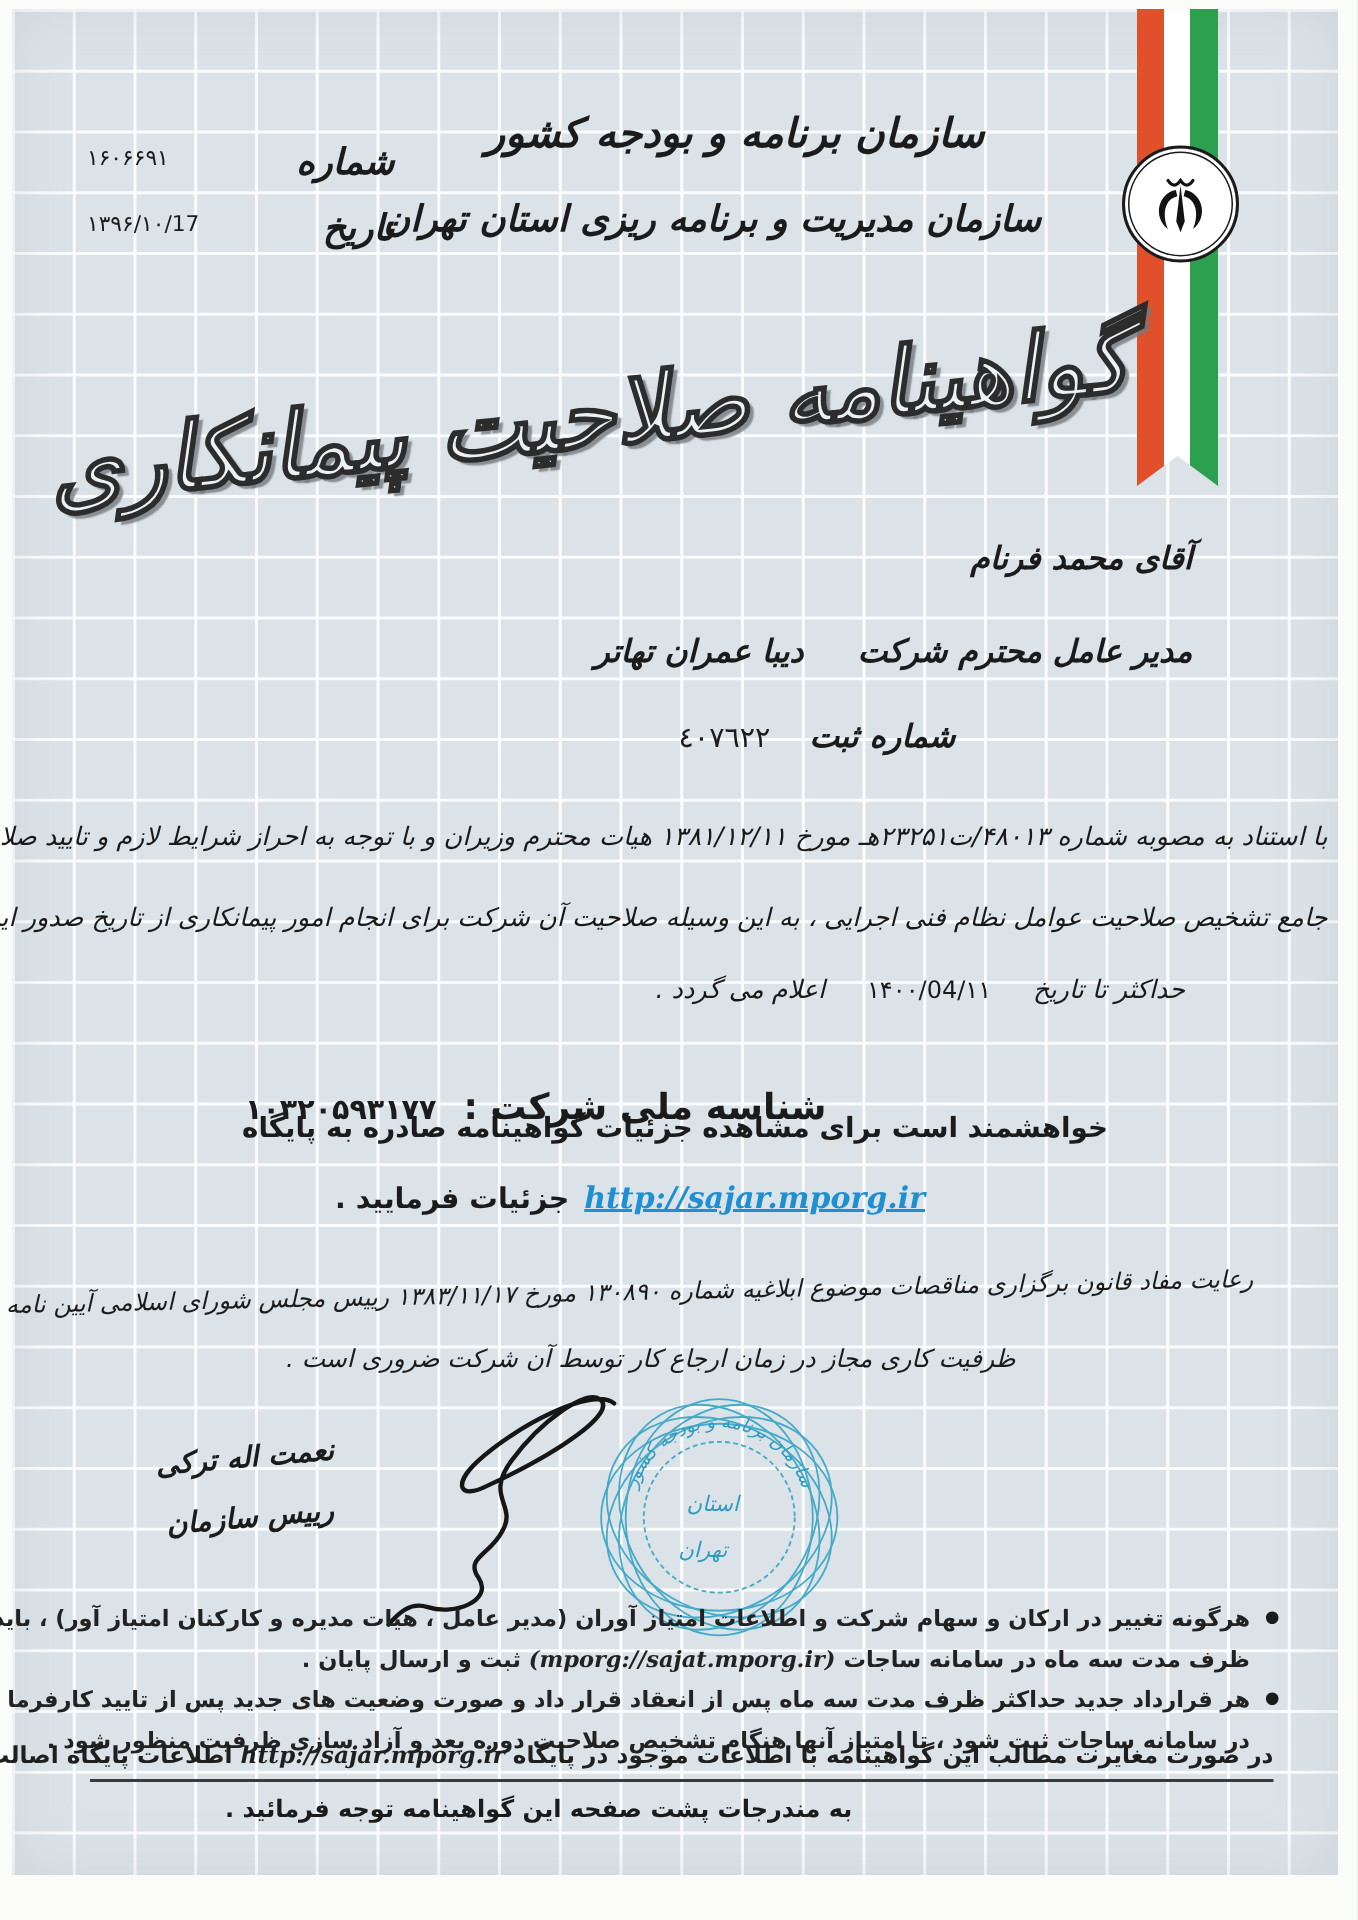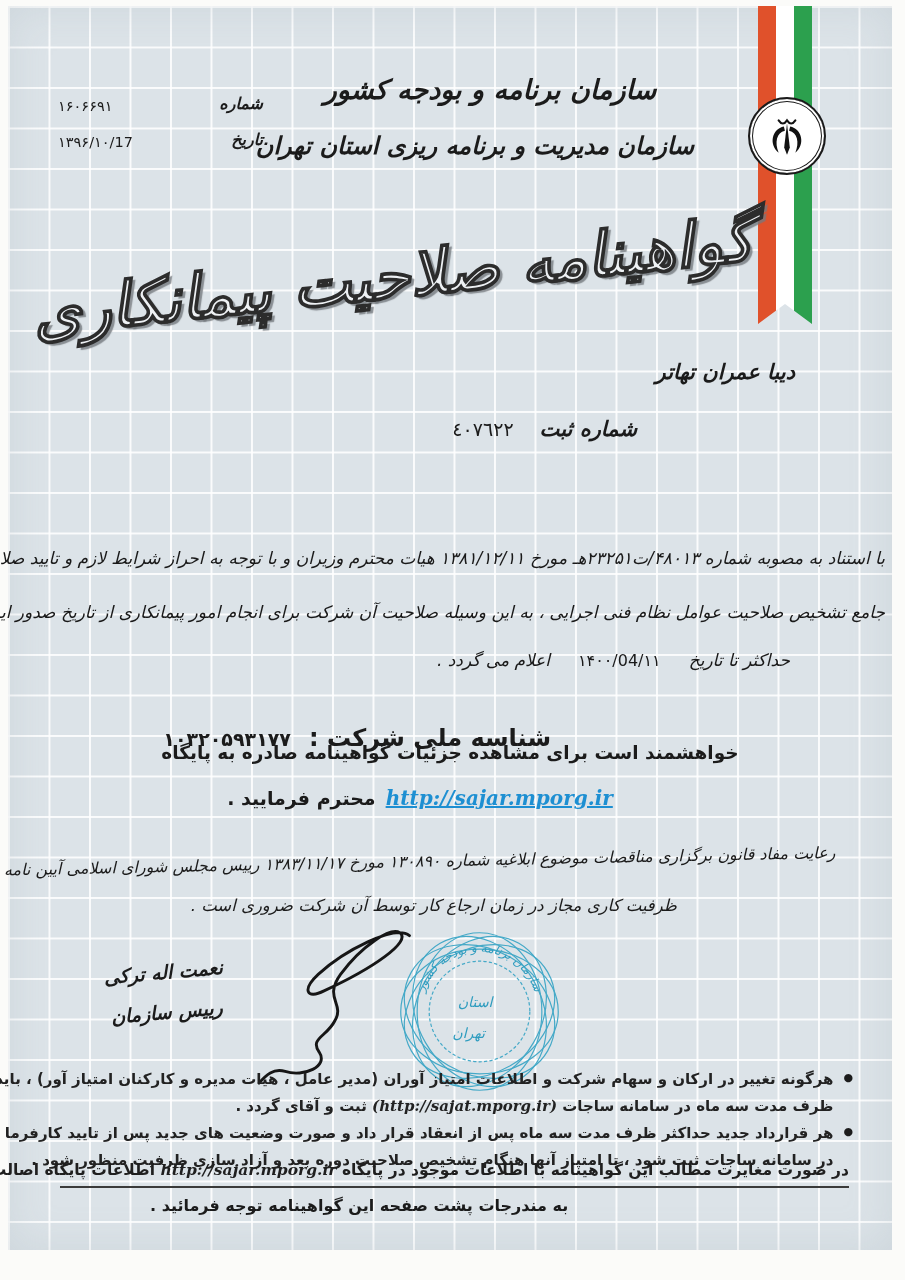--- a/index.html
+++ b/index.html
@@ -23,21 +23,21 @@
   .rtl{direction:rtl;unicode-bidi:isolate;}
   .cal{font-style:italic;}
   .nowrap{white-space:nowrap;}
   .center{text-align:center;}
 
   .org1{left:250px;top:74px;width:480px;font-size:27px;font-weight:bold;}
   .org2{left:235px;top:132px;width:480px;font-size:24px;font-weight:bold;}
 
   .numblock{left:58px;top:94px;width:205px;}
   .numrow{display:flex;direction:rtl;justify-content:space-between;align-items:flex-start;margin-bottom:16px;}
-  .numlabel{font-size:16px;font-weight:bold;font-style:italic;}
+  .numlabel{font-size:24px;font-weight:bold;font-style:italic;}
   .numval{font-size:14.5px;padding-top:4px;}
 
   
   .ribbon{
     left:758px;top:6px;width:54px;height:318px;
     background:linear-gradient(90deg,#e0512b 0 33%,#ffffff 33% 66%,#2ca04e 66% 100%);
     clip-path:polygon(0 0,100% 0,100% 100%,50% calc(100% - 20px),0 100%);
     filter:drop-shadow(2px 2px 2px rgba(90,100,110,.45));
   }
   .emblem-circle{
@@ -126,21 +126,23 @@
     <path d="M12 7 q4 6 8 0 q4 6 8 0" stroke="#121212" fill="none" stroke-width="2" stroke-linecap="round"></path>
     <path d="M17 13 C6 15 2 30 12 38 C8 28 10 19 18 17 Z" fill="#121212"></path>
     <path d="M23 13 C34 15 38 30 28 38 C32 28 30 19 22 17 Z" fill="#121212"></path>
     <path d="M20 10 L17.3 33 L20 40 L22.7 33 Z" fill="#121212"></path>
   </svg>
 </div>
 
 <div class="abs cert-title rtl">گواهینامه صلاحیت پیمانکاری</div>
 
 <div class="abs recipient">
+  <div class="recip-line recip-l1">آقای محمد فرنام</div>
   <div class="recip-line recip-l2">
+    <span>مدیر عامل محترم شرکت</span>
     <span>دیبا عمران تهاتر</span>
   </div>
   <div class="recip-line recip-l3">
     <span>شماره ثبت</span>
     <span class="reg-value">٤٠٧٦٢٢</span>
   </div>
 </div>
 
 <div class="abs bodyline body-l1 rtl">با استناد به مصوبه شماره ۴۸۰۱۳/ت۲۳۲۵۱هـ مورخ ۱۳۸۱/۱۲/۱۱ هیات محترم وزیران و با توجه به احراز شرایط لازم و تایید صلاحیت آن شرکت در سامانه</div>
 <div class="abs bodyline body-l2 rtl">جامع تشخیص صلاحیت عوامل نظام فنی اجرایی ، به این وسیله صلاحیت آن شرکت برای انجام امور پیمانکاری از تاریخ صدور این گواهینامه تا پایان دوره ارزشیابی و</div>
@@ -151,21 +153,21 @@
 </div>
 
 <div class="abs natid">
   <span class="lbl">شناسه ملی شرکت :</span>
   <span class="val">۱۰۳۲۰۵۹۳۱۷۷</span>
 </div>
 
 <div class="abs khahesh rtl">خواهشمند است برای مشاهده جزئیات گواهینامه صادره به پایگاه</div>
 <div class="abs urlline">
   <span class="url-blue" dir="ltr" style="color:#1d8fd2">http://sajar.mporg.ir</span>
-  <span class="fa">محترم فرمایید .</span>
+  <span class="fa">جزئیات فرمایید .</span>
 </div>
 
 <div class="abs legal-l1 rtl">رعایت مفاد قانون برگزاری مناقصات موضوع ابلاغیه شماره ۱۳۰۸۹۰ مورخ ۱۳۸۳/۱۱/۱۷ رییس مجلس شورای اسلامی آیین نامه های اجرایی مربوطه و</div>
 <div class="abs legal-l2 rtl">ظرفیت کاری مجاز در زمان ارجاع کار توسط آن شرکت ضروری است .</div>
 
 <div class="abs signame">
   <div>نعمت اله ترکی</div>
   <div>رییس سازمان</div>
 </div>
 <svg class="abs sig-svg" width="205" height="165" viewBox="0 0 205 170">
@@ -191,22 +193,22 @@
   <text x="76" y="76" font-size="13" fill="#2e9cbf" font-style="italic" text-anchor="middle">استان</text>
   <text x="70" y="104" font-size="13" fill="#2e9cbf" font-style="italic" text-anchor="middle">تهران</text>
 </svg>
 
 <div class="abs bullets bullet b1">
   <span class="bmark">●</span>
   <div class="btext rtl">
     <div>هرگونه تغییر در ارکان و سهام شرکت و اطلاعات امتیاز آوران (مدیر عامل ، هیات مدیره و کارکنان امتیاز آور) ، باید حداکثر</div>
     <div>
       <span>ظرف مدت سه ماه در سامانه ساجات</span>
-      <span class="url-inline" dir="ltr">(http://sajat.mporg.ir)</span>
-      <span>ثبت و آقای گردد .</span>
+      <span class="url-inline" dir="ltr">(mporg://sajat.mporg.ir)</span>
+      <span>ثبت و ارسال پایان .</span>
     </div>
   </div>
 </div>
 <div class="abs bullets bullet b2">
   <span class="bmark">●</span>
   <div class="btext rtl">
     <div>هر قرارداد جدید حداکثر ظرف مدت سه ماه پس از انعقاد قرار داد و صورت وضعیت های جدید پس از تایید کارفرما باید</div>
     <div>در سامانه ساجات ثبت شود ، تا امتیاز آنها هنگام تشخیص صلاحیت دوره بعد و آزاد سازی ظرفیت منظور شود .</div>
   </div>
 </div>

